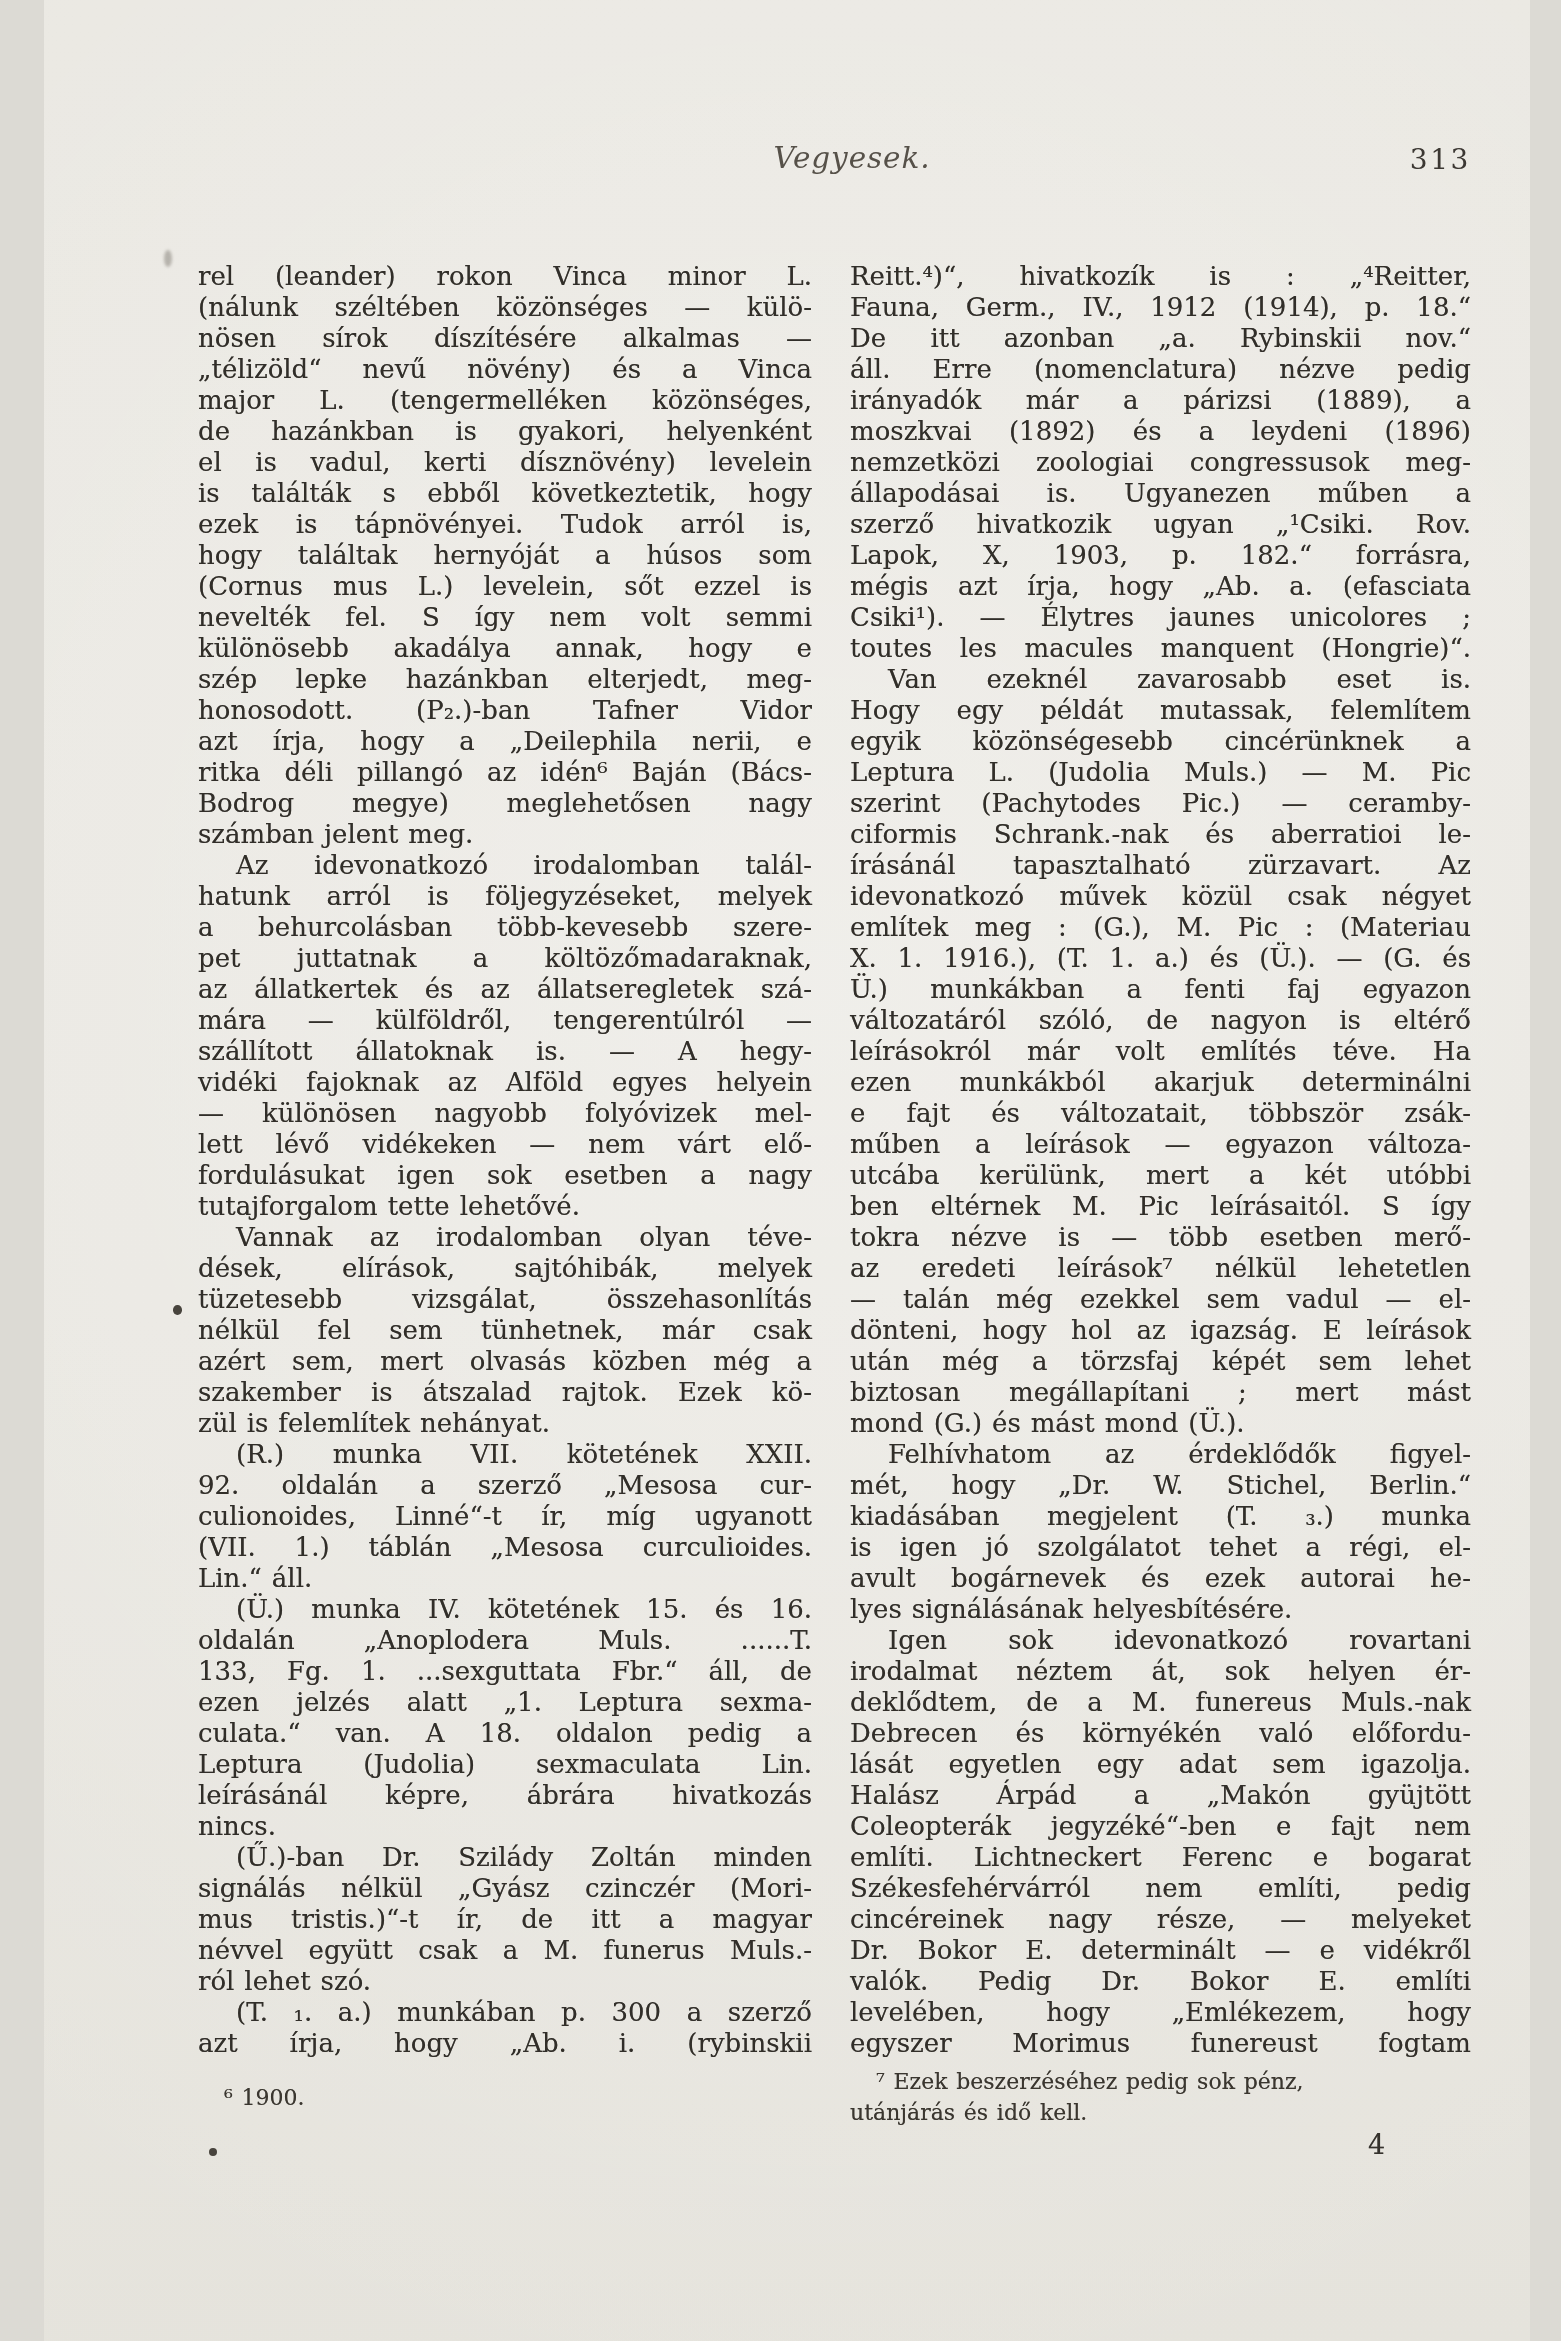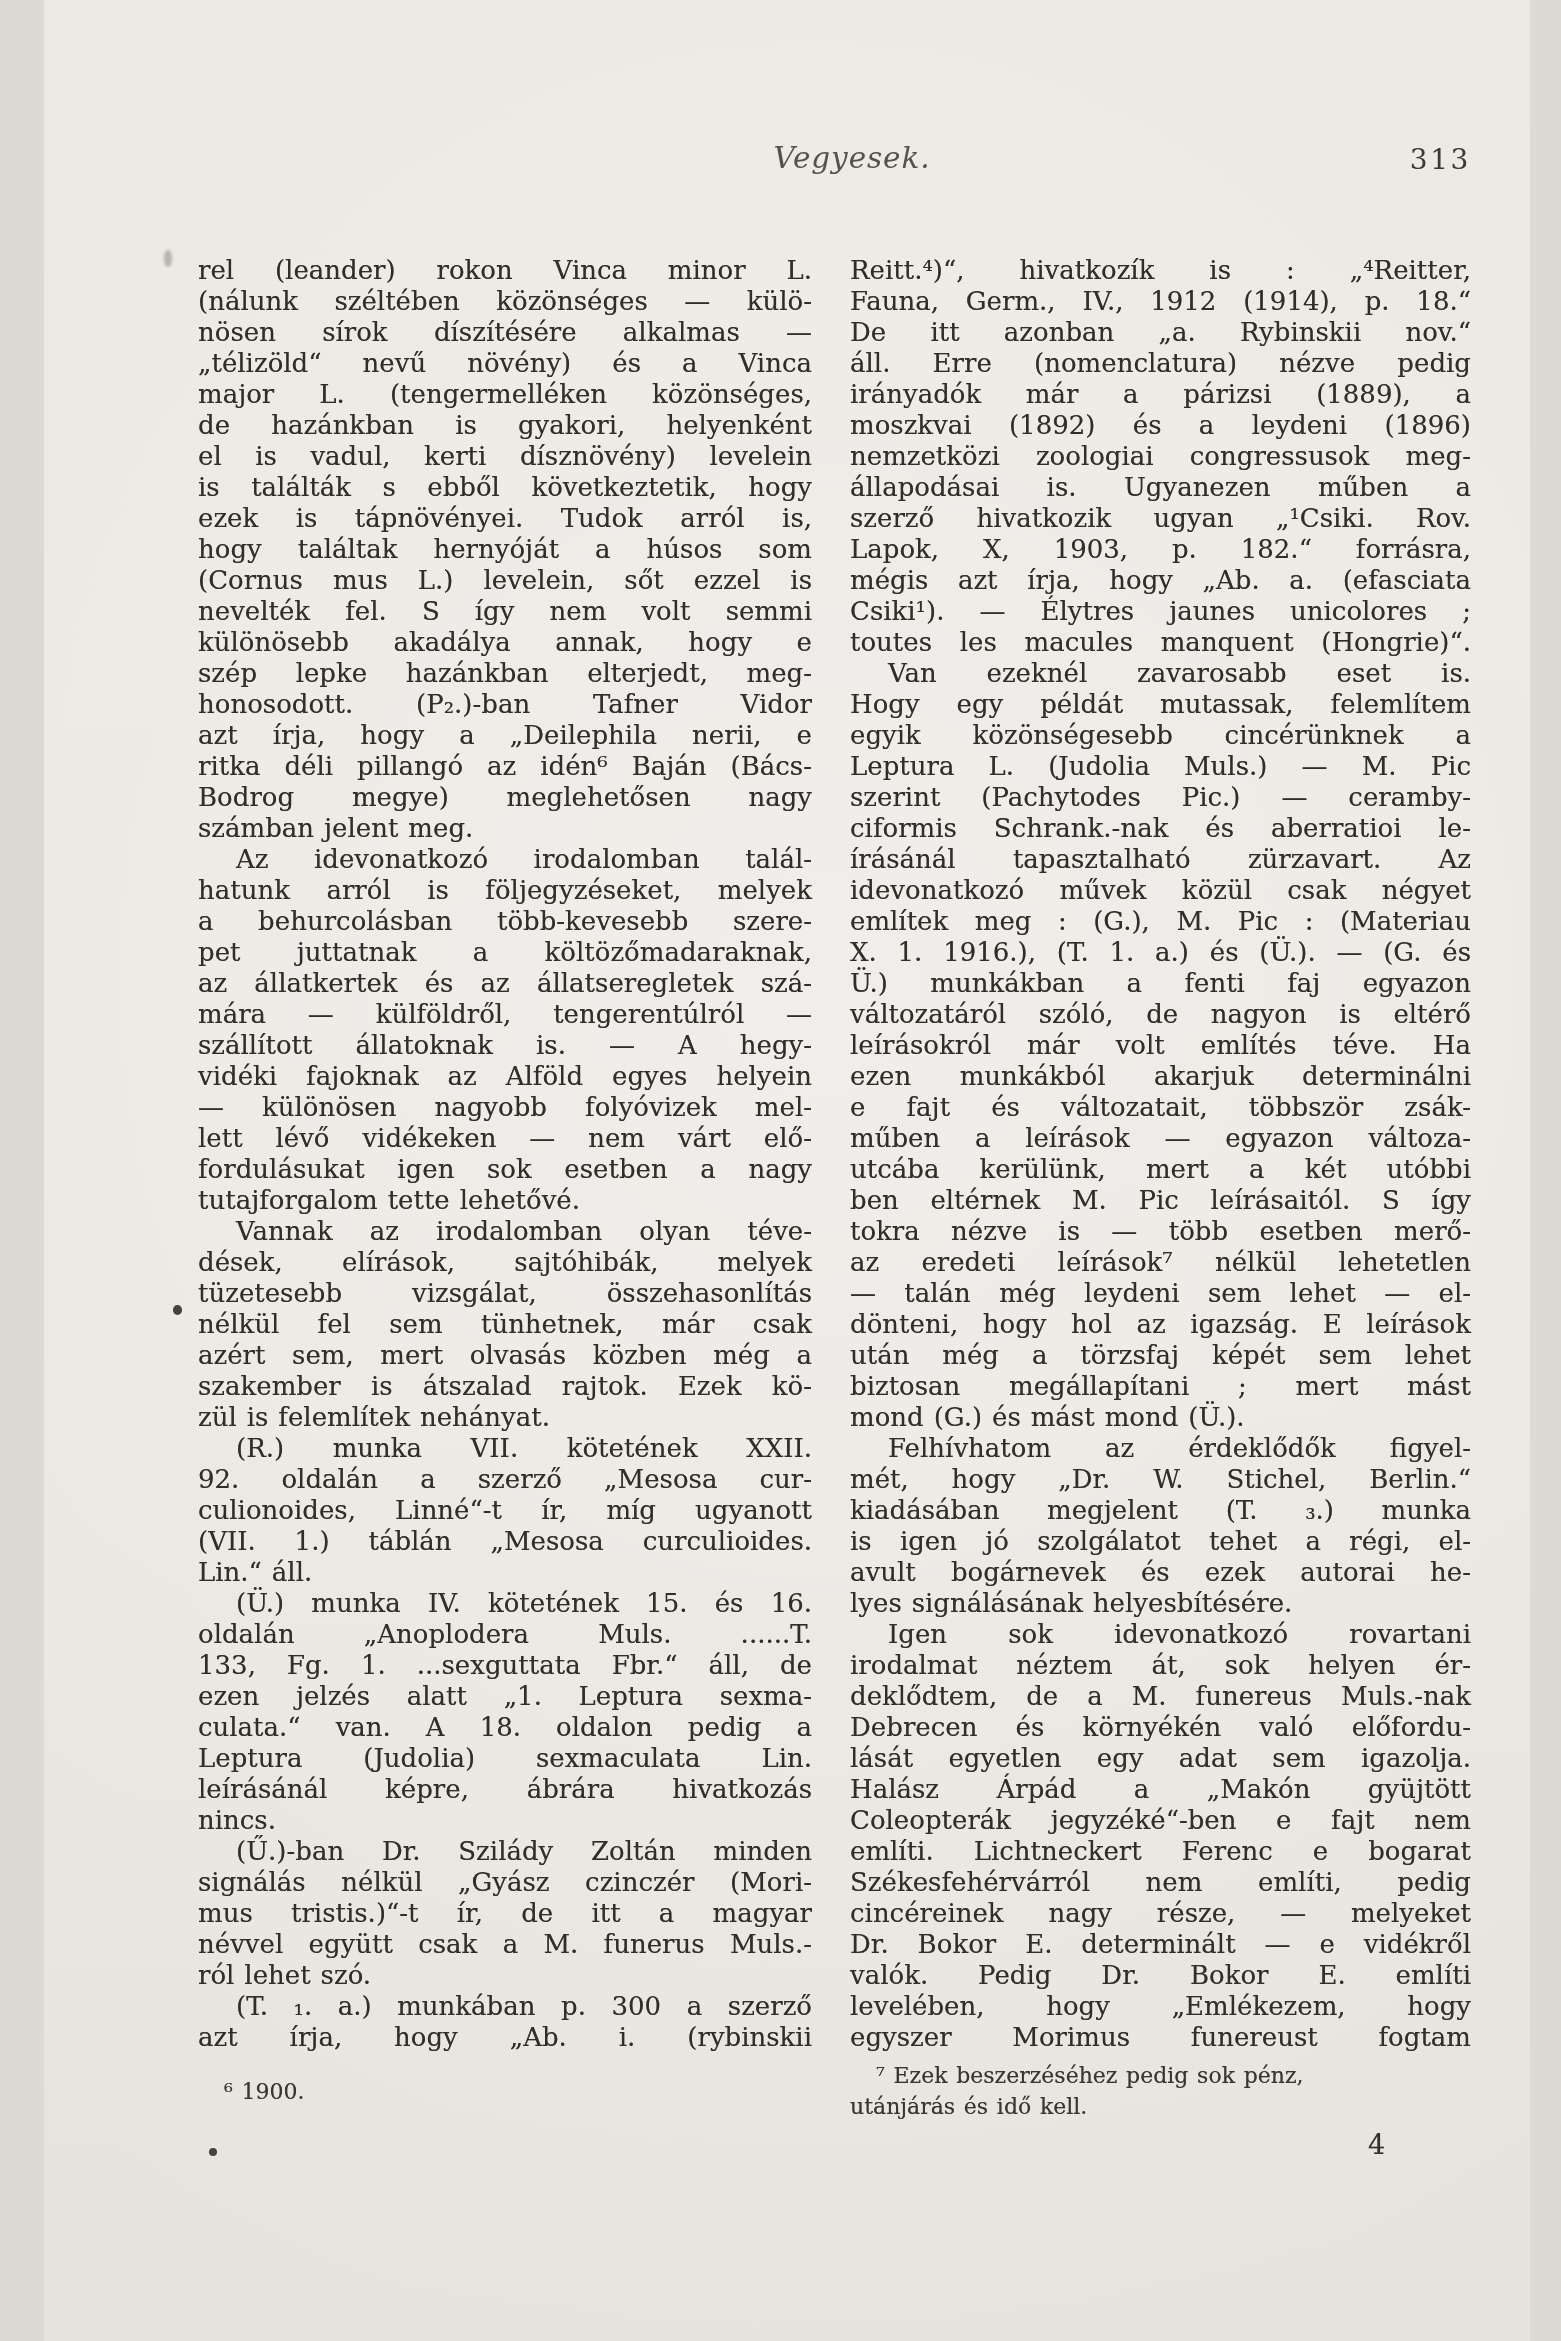--- a/index.html
+++ b/index.html
@@ -22,21 +22,21 @@
   .rh-title{
     display:block;text-align:center;padding-left:35px;
     font-style:italic;font-size:29.5px;letter-spacing:0.9px;color:#565149;
   }
   .rh-page{
     position:absolute;right:0;top:1.7px;
     font-size:28px;letter-spacing:2.6px;color:#3c3833;
   }
   
   .columns{
-    position:absolute;left:154px;top:255px;width:1273px;
+    position:absolute;left:154px;top:261px;width:1273px;
     display:flex;gap:38px;
   }
   .col{font-size:26px;line-height:31px;word-spacing:1.7px;
        text-shadow:0 0 0.5px rgba(49,46,41,0.55);}
   .col-left{width:614px;}
   .col-right{width:621px;}
   .para{margin:0;padding:0;}
   .ln{
     text-align:justify;text-align-last:justify;
     white-space:normal;
@@ -179,21 +179,21 @@
           <div class="ln">Ü.) munkákban a fenti faj egyazon</div>
           <div class="ln">változatáról szóló, de nagyon is eltérő</div>
           <div class="ln">leírásokról már volt említés téve. Ha</div>
           <div class="ln">ezen munkákból akarjuk determinálni</div>
           <div class="ln">e fajt és változatait, többször zsák-</div>
           <div class="ln">műben a leírások — egyazon változa-</div>
           <div class="ln">utcába kerülünk, mert a két utóbbi</div>
           <div class="ln">ben eltérnek M. Pic leírásaitól. S így</div>
           <div class="ln">tokra nézve is — több esetben merő-</div>
           <div class="ln">az eredeti leírások⁷ nélkül lehetetlen</div>
-          <div class="ln">— talán még leydeni sem lehet — el-</div>
+          <div class="ln">— talán még ezekkel sem vadul — el-</div>
           <div class="ln">dönteni, hogy hol az igazság. E leírások</div>
           <div class="ln">után még a törzsfaj képét sem lehet</div>
           <div class="ln">biztosan megállapítani ; mert mást</div>
           <div class="ln last">mond (G.) és mást mond (Ü.).</div>
         </div>
         <div class="para">
           <div class="ln first">Felhívhatom az érdeklődők figyel-</div>
           <div class="ln">mét, hogy „Dr. W. Stichel, Berlin.“</div>
           <div class="ln">kiadásában megjelent (T. ₃.) munka</div>
           <div class="ln">is igen jó szolgálatot tehet a régi, el-</div>

